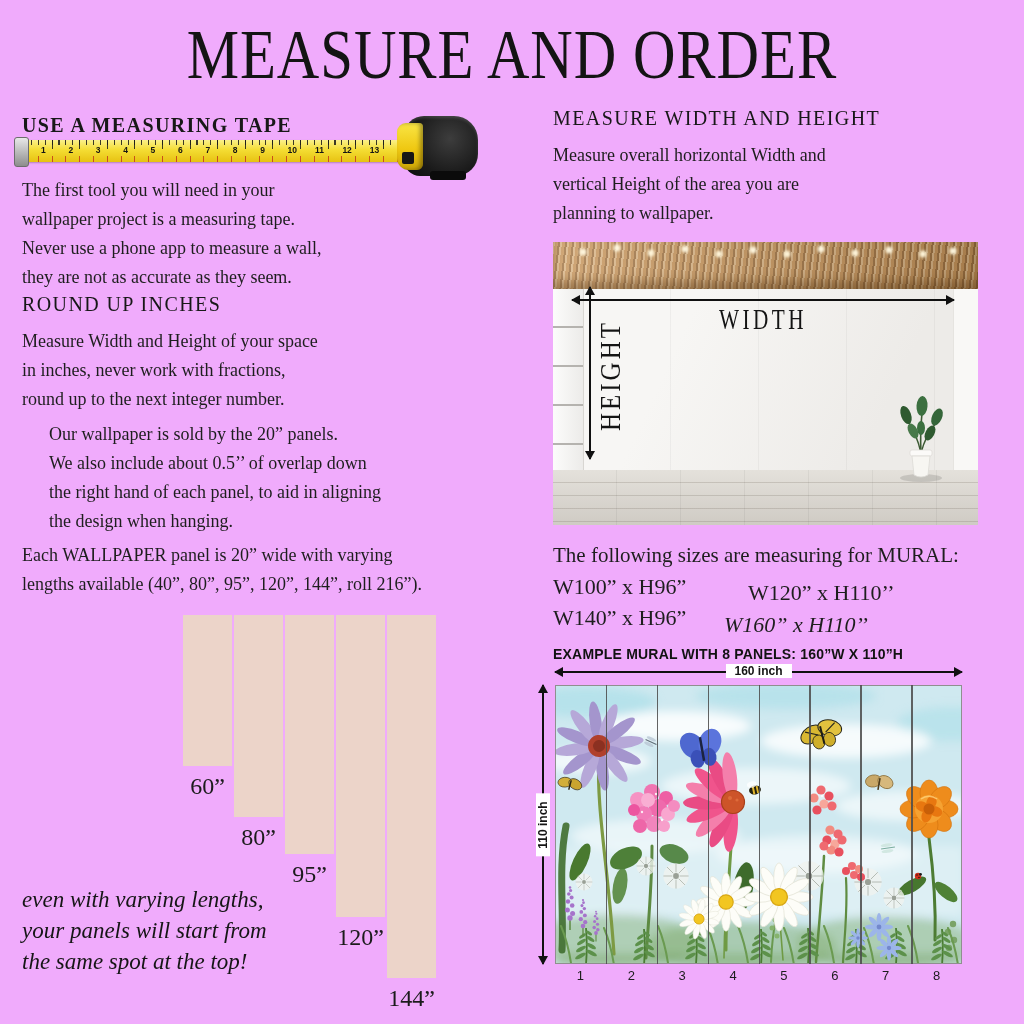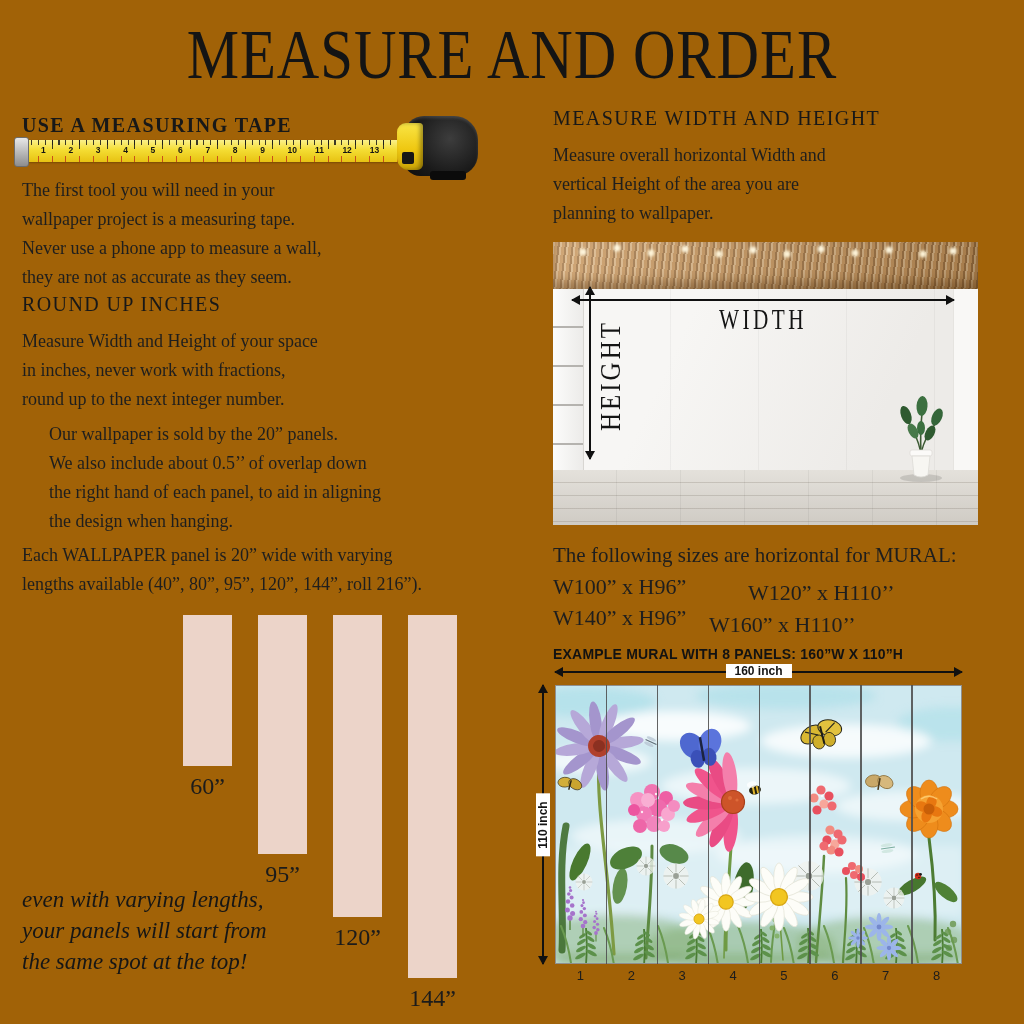--- a/index.html
+++ b/index.html
@@ -1,16 +1,16 @@
 <!DOCTYPE html>
 <html><head>
 <meta charset="utf-8">
 <style>
   html,body{margin:0;padding:0;background:#ffffff;}
-  .canvas{position:relative;width:1024px;height:1024px;background:#a16207;overflow:hidden;
+  .canvas{position:relative;width:1024px;height:1024px;background:#f0abfc;overflow:hidden;
           font-family:"Liberation Serif", serif;color:#1c1c1c;}
   .pre{white-space:pre-line;}
 
   .title{position:absolute;top:14px;left:0;width:100%;text-align:center;}
   .title span{display:inline-block;font-size:60px;letter-spacing:1px;
               transform:scaleY(1.18) scaleX(0.98);transform-origin:center top;color:#141414;}
 
   .h{position:absolute;font-size:20px;letter-spacing:1.4px;color:#181818;}
   .para{position:absolute;font-size:18px;line-height:29px;color:#1e1e1e;}
   .note{position:absolute;left:22px;top:884px;font-style:italic;font-size:23px;line-height:31px;color:#161616;}
@@ -33,21 +33,21 @@
              background:radial-gradient(circle at 62% 38%, #3d3d3d 0%, #1a1a1a 60%, #0c0c0c 100%);
              box-shadow:inset 0 2px 3px rgba(255,255,255,.15);}
   .tape-body-yellow{position:absolute;left:-7px;top:7px;width:26px;height:47px;
              border-radius:9px 4px 6px 12px;
              background:linear-gradient(180deg,#f9e545 0%,#efc812 55%,#caa307 100%);
              box-shadow:inset -3px 0 4px rgba(0,0,0,.35);}
   .tape-body-slot{position:absolute;left:-2px;top:36px;width:12px;height:12px;background:#161616;border-radius:2px;}
   .tape-body-clip{position:absolute;left:26px;bottom:-4px;width:36px;height:9px;background:#0b0b0b;border-radius:3px;}
 
   
-  .bars{position:absolute;left:183px;top:615px;display:flex;align-items:flex-start;gap:26px;}
+  .bars{position:absolute;left:183px;top:615px;display:flex;align-items:flex-start;gap:2px;}
   .bar-col{width:49px;display:flex;flex-direction:column;align-items:center;}
   .bar{width:100%;}
   .bar-label{margin-top:7px;font-size:24px;color:#1b1b1b;}
 
   
   .room{position:absolute;left:553px;top:242px;width:425px;height:283px;background:#f3f2ef;overflow:hidden;}
   .room-ceiling{position:absolute;left:0;top:0;right:0;height:47px;background-color:#c6945a;
     background-image:
       linear-gradient(90deg, rgba(255,255,255,.18), rgba(0,0,0,.16)),
       repeating-linear-gradient(97deg, rgba(255,240,210,.35) 0 2px, rgba(0,0,0,0) 2px 5px, rgba(60,30,5,.28) 5px 7px);
@@ -161,20 +161,24 @@
 the design when hanging.</div>
   <div class="para pre" style="left:22px;top:541px;">Each WALLPAPER panel is 20” wide with varying
 lengths available (40”, 80”, 95”, 120”, 144”, roll 216”).</div>
 
   <div class="bars">
       <div class="bar-col">
         <div class="bar" style="height: 151px; background: rgb(236, 212, 201);"></div>
         <div class="bar-label">60”</div>
       </div>
       <div class="bar-col">
+        <div class="bar" style="height: 202px; background: rgb(236, 212, 201);"></div>
+        <div class="bar-label">80”</div>
+      </div>
+      <div class="bar-col">
         <div class="bar" style="height: 239px; background: rgb(236, 212, 201);"></div>
         <div class="bar-label">95”</div>
       </div>
       <div class="bar-col">
         <div class="bar" style="height: 302px; background: rgb(236, 212, 201);"></div>
         <div class="bar-label">120”</div>
       </div>
       <div class="bar-col">
         <div class="bar" style="height: 363px; background: rgb(236, 212, 201);"></div>
         <div class="bar-label">144”</div>
@@ -211,25 +215,25 @@
       <ellipse cx="31" cy="45" rx="4" ry="7" fill="#3c7040"></ellipse>
       <rect x="20" y="67" width="22" height="6" rx="2" fill="#fbfaf8" stroke="#dcdad6" stroke-width="0.7"></rect>
       <path d="M22,73 L40,73 L38,92 Q31,96 24,92 Z" fill="#f7f6f2" stroke="#dcdad6" stroke-width="0.8"></path>
     </svg>
     <div class="harrow" style="left:19px;top:57px;width:382px;"></div>
     <div class="varrow" style="left:36px;top:45px;height:172px;"></div>
     <div class="room-width-label">WIDTH</div>
     <div class="room-height-label">HEIGHT</div>
   </div>
 
-  <div class="sizes-line" style="left:553px;top:540px;font-size:21px;">The following sizes are horizontal for MURAL:</div>
+  <div class="sizes-line" style="left:553px;top:540px;font-size:21px;">The following sizes are measuring for MURAL:</div>
   <div class="sizes-line" style="left:553px;top:571px;">W100” x H96”</div>
   <div class="sizes-line" style="left:553px;top:602px;">W140” x H96”</div>
   <div class="sizes-line" style="left:748px;top:577px;">W120” x H110’’</div>
-  <div class="sizes-line" style="left:709px;top:609px;">W160” x H110’’</div>
+  <div class="sizes-line" style="left:724px;top:609px;font-style:italic;">W160” x H110’’</div>
 
   <div class="example-h">EXAMPLE MURAL WITH 8 PANELS: 160”W X 110”H</div>
 
   <div class="harrow mural-harrow">
     <span class="mlabel">160 inch</span>
   </div>
   <div class="varrow mural-varrow">
     <span class="mlabel"><span>110 inch</span></span>
   </div>
 

